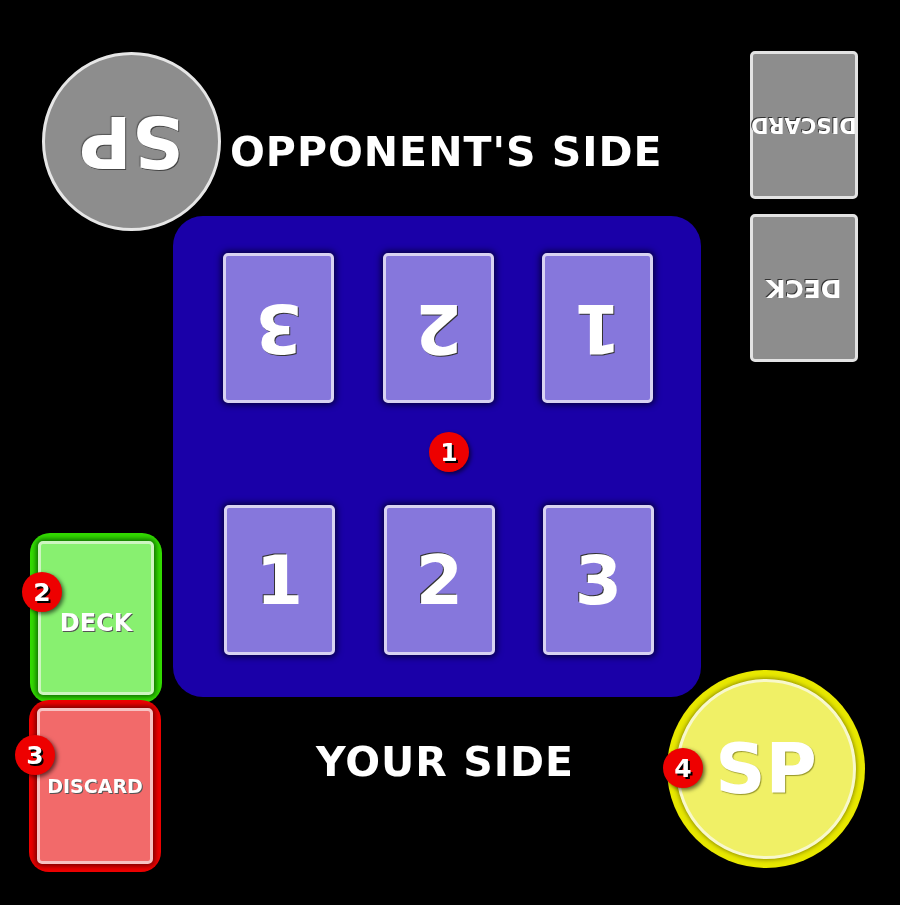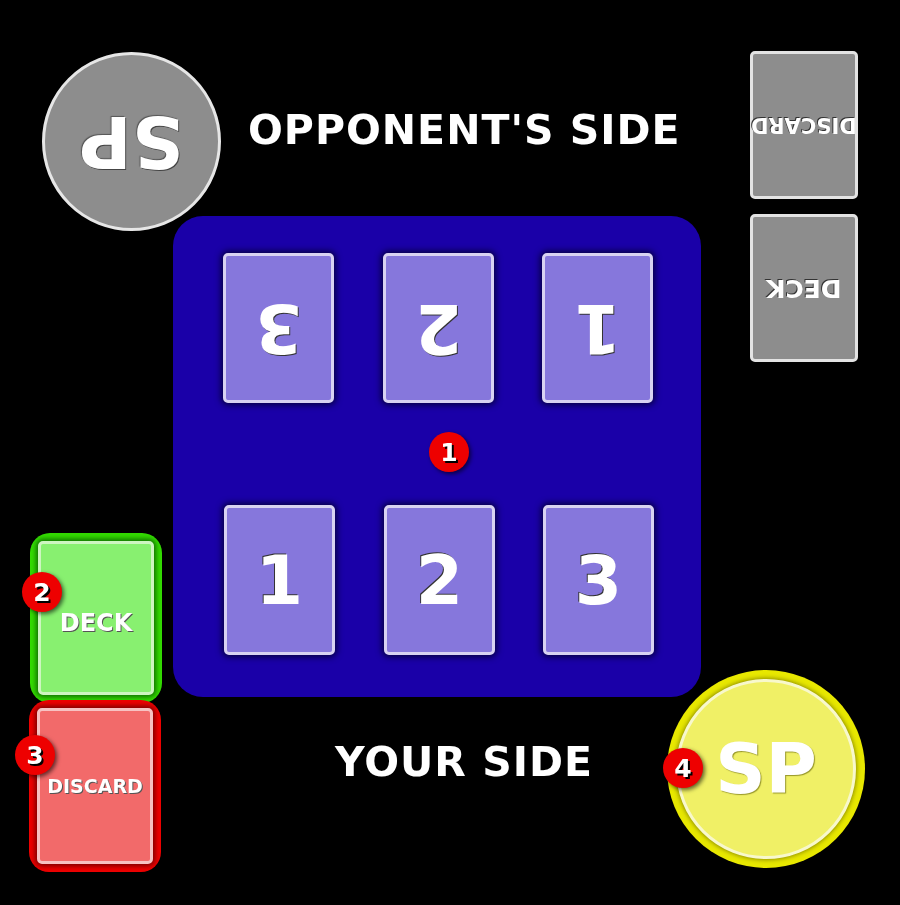--- a/index.html
+++ b/index.html
@@ -22,21 +22,21 @@
   .pile-card { width:100%; height:100%; box-sizing:border-box; border-radius:5px; display:flex; align-items:center; justify-content:center; }
   .pile-label { color:#fff; font-weight:bold; font-size:24px; text-shadow:1px 1px 0 #555; }
 </style>
 </head>
 <body>
 
 <div class="abs coin" style="left:42px;top:52px;width:179px;height:179px;background:#8d8d8d;border:3px solid #e6e6e6;">
   <span class="coin-text flip">SP</span>
 </div>
 
-<div class="abs title" style="left:230px;top:106px;margin-left:18px;">OPPONENT'S SIDE</div>
+<div class="abs title" style="left:230px;top:128px;">OPPONENT'S SIDE</div>
 
 <div class="abs card grey-card" style="left:750px;top:51px;width:108px;height:148px;">
   <span class="grey-label flip">DISCARD</span>
 </div>
 
 <div class="abs card grey-card" style="left:750px;top:214px;width:108px;height:148px;">
   <span class="grey-label flip" style="font-size:25px;">DECK</span>
 </div>
 
 <div class="abs board" style="left:173px;top:216px;width:528px;height:481px;"></div>
@@ -70,20 +70,20 @@
 </div>
 <div class="abs marker" style="left:22px;top:572px;">2</div>
 
 <div class="abs pile-wrap" style="left:29px;top:700px;width:132px;height:172px;background:#ee0000;">
   <div class="pile-card" style="background:#f26a6a;border:3px solid #f7c2c2;box-shadow:0 0 5px 2px rgba(70,0,0,0.7);">
     <span class="pile-label" style="font-size:19px;">DISCARD</span>
   </div>
 </div>
 <div class="abs marker" style="left:15px;top:735px;">3</div>
 
-<div class="abs title" style="left:335px;top:738px;">YOUR SIDE</div>
+<div class="abs title" style="left:316px;top:738px;">YOUR SIDE</div>
 
 <div class="abs coin" style="left:667px;top:670px;width:198px;height:198px;background:#e8e800;padding:9px;">
   <div class="coin" style="width:100%;height:100%;background:#f0f066;border:3px solid #f8f8cc;box-shadow:0 0 4px 1px rgba(80,80,0,0.6);">
     <span class="coin-text" style="font-size:70px;text-shadow:1px 1px 1px rgba(90,90,0,0.6);">SP</span>
   </div>
 </div>
 <div class="abs marker" style="left:663px;top:748px;">4</div>
 
 </body></html>

